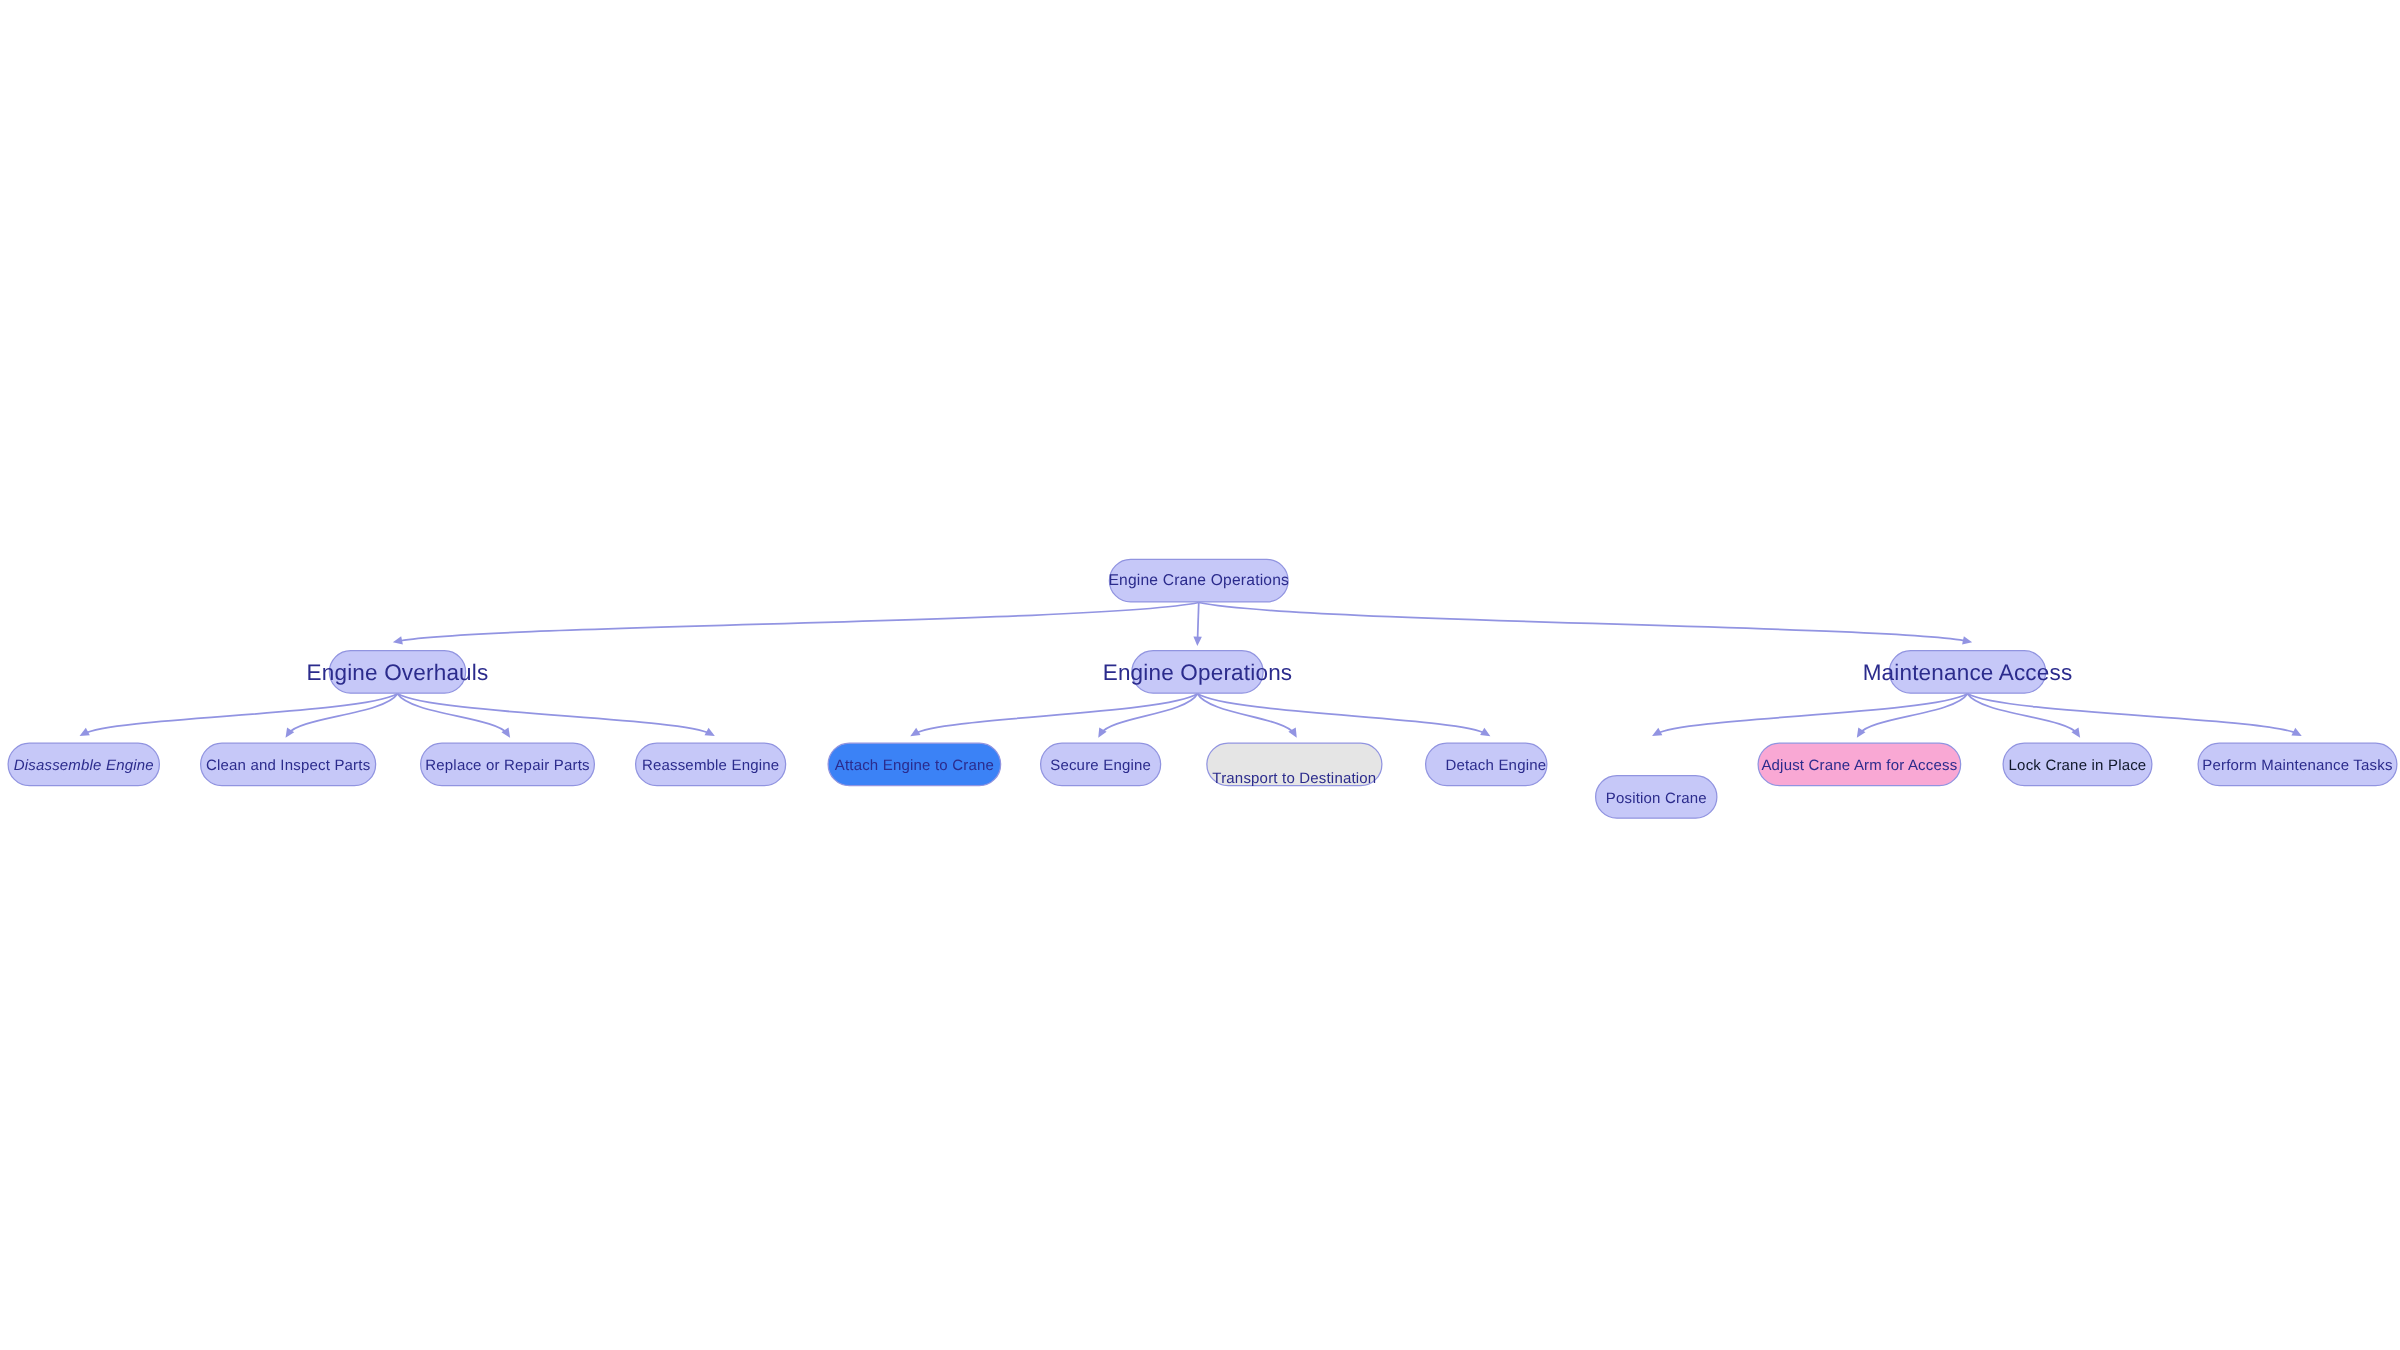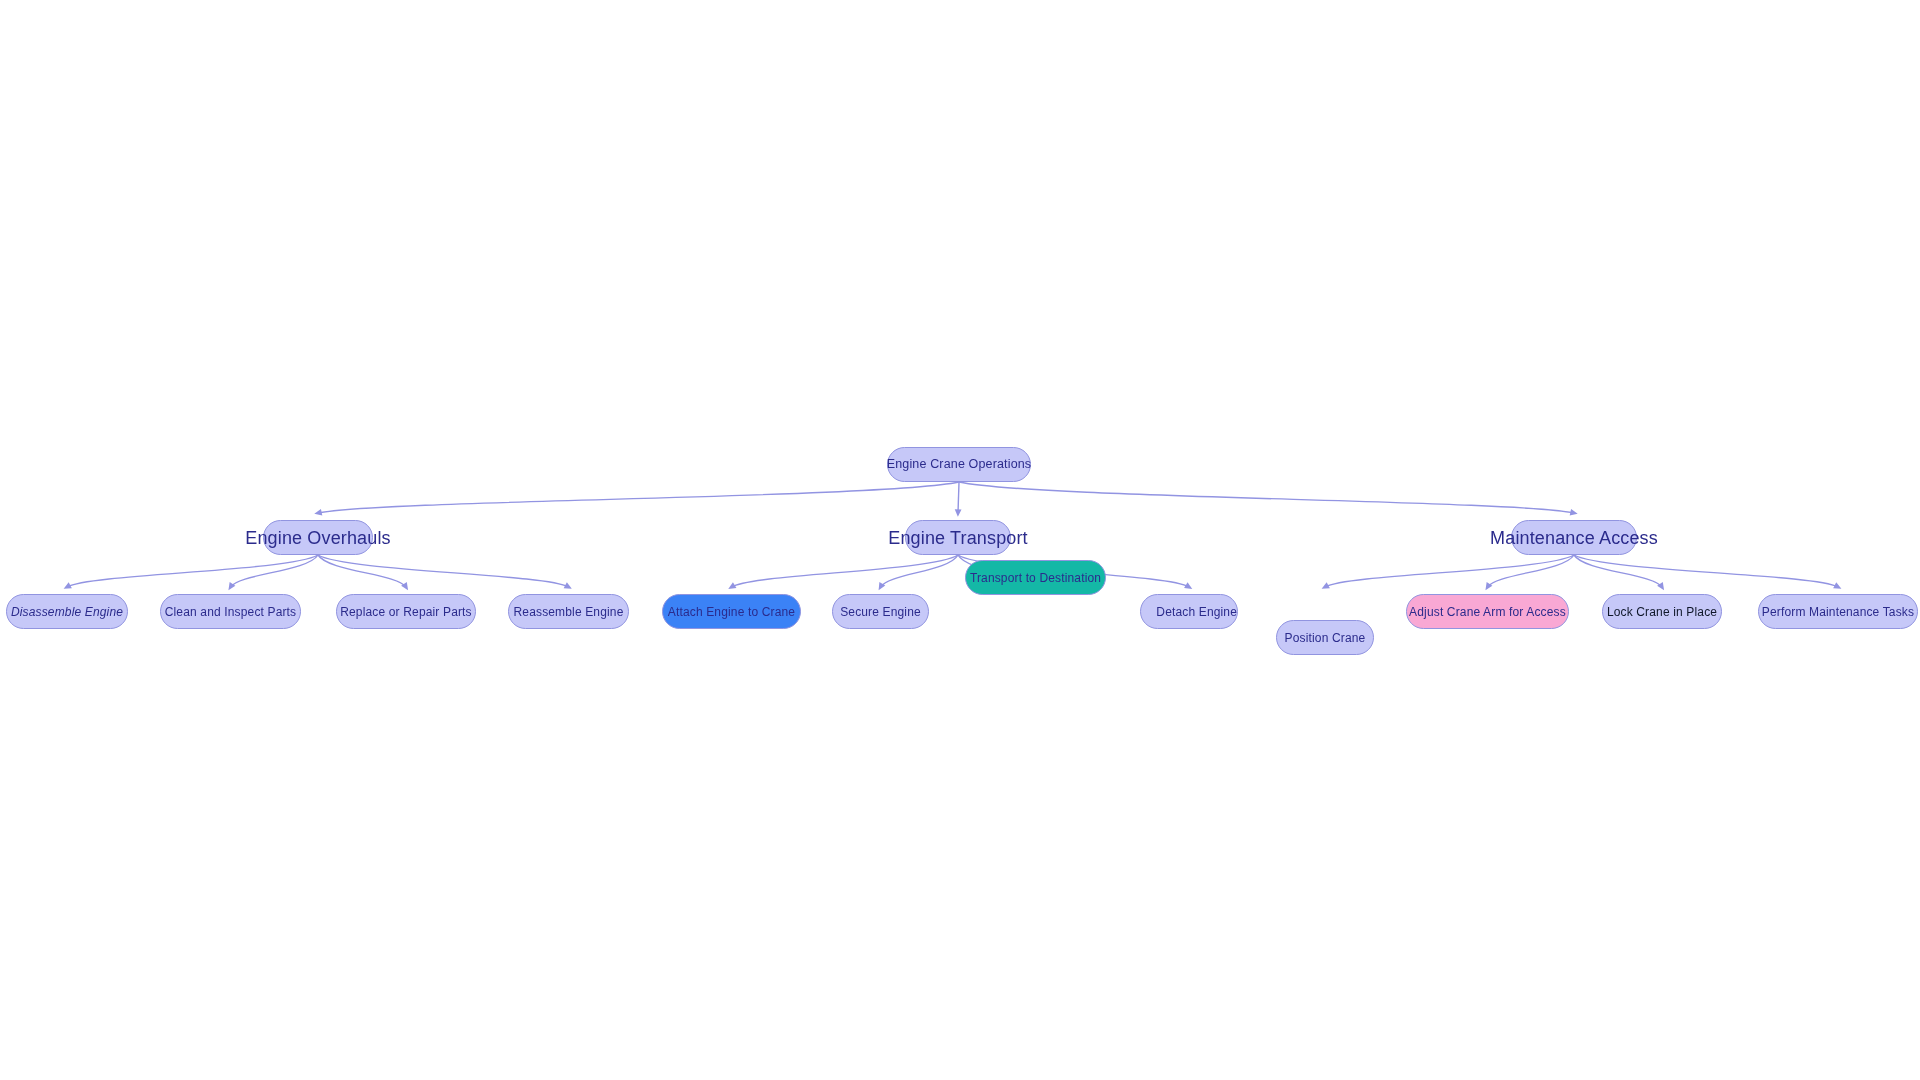--- a/index.html
+++ b/index.html
@@ -100,29 +100,29 @@
       <div class="node node-leaf" style="left: 160px; top: 594px; width: 141px; height: 35px; background: rgb(198, 200, 248); border-color: rgb(145, 148, 224); color: rgb(43, 43, 140);">
         <span class="node-label">Clean and Inspect Parts</span>
       </div>
       <div class="node node-leaf" style="left: 336px; top: 594px; width: 140px; height: 35px; background: rgb(198, 200, 248); border-color: rgb(145, 148, 224); color: rgb(43, 43, 140);">
         <span class="node-label">Replace or Repair Parts</span>
       </div>
       <div class="node node-leaf" style="left: 508px; top: 594px; width: 121px; height: 35px; background: rgb(198, 200, 248); border-color: rgb(145, 148, 224); color: rgb(43, 43, 140);">
         <span class="node-label">Reassemble Engine</span>
       </div>
       <div class="node node-branch" style="left: 905px; top: 520px; width: 106px; height: 35px; background: rgb(198, 200, 248); border-color: rgb(145, 148, 224); color: rgb(43, 43, 140);">
-        <span class="node-label">Engine Transport</span>
+        <span class="node-label">Engine Operations</span>
       </div>
       <div class="node node-leaf" style="left: 662px; top: 594px; width: 139px; height: 35px; background: #3b82f6; border-color: rgb(145, 148, 224); color: rgb(43, 43, 140);">
         <span class="node-label">Attach Engine to Crane</span>
       </div>
       <div class="node node-leaf" style="left: 832px; top: 594px; width: 97px; height: 35px; background: rgb(198, 200, 248); border-color: rgb(145, 148, 224); color: rgb(43, 43, 140);">
         <span class="node-label">Secure Engine</span>
       </div>
-      <div class="node node-leaf" style="left: 965px; top: 560px; width: 141px; height: 35px; background: #14b8a6; border-color: rgb(145, 148, 224); color: rgb(43, 43, 140);">
+      <div class="node node-leaf" style="left: 965px; top: 594px; width: 141px; height: 35px; background: #e5e5e5; border-color: rgb(145, 148, 224); color: rgb(43, 43, 140); align-items: flex-end;">
         <span class="node-label">Transport to Destination</span>
       </div>
       <div class="node node-leaf" style="left: 1140px; top: 594px; width: 98px; height: 35px; background: rgb(198, 200, 248); border-color: rgb(145, 148, 224); color: rgb(43, 43, 140); justify-content: flex-end;">
         <span class="node-label">Detach Engine</span>
       </div>
       <div class="node node-branch" style="left: 1511px; top: 520px; width: 126px; height: 35px; background: rgb(198, 200, 248); border-color: rgb(145, 148, 224); color: rgb(43, 43, 140); justify-content: center;">
         <span class="node-label">Maintenance Access</span>
       </div>
       <div class="node node-leaf" style="left: 1276px; top: 620px; width: 98px; height: 35px; background: rgb(198, 200, 248); border-color: rgb(145, 148, 224); color: rgb(43, 43, 140);">
         <span class="node-label">Position Crane</span>

